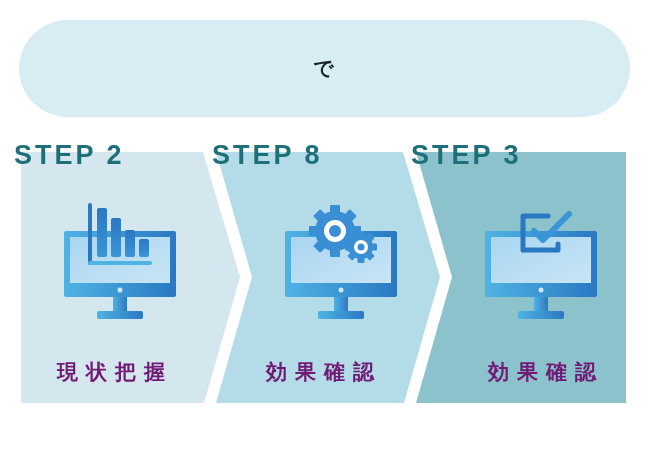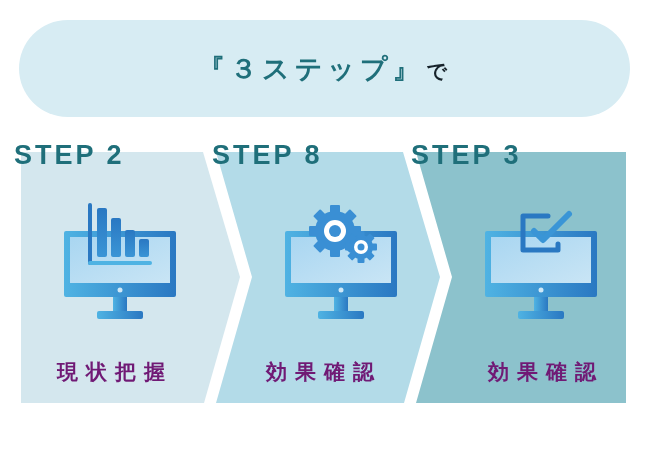--- a/index.html
+++ b/index.html
@@ -27,21 +27,20 @@
   .step-caption {
     position: absolute; top: 358px; font-size: 21px; font-weight: bold;
     color: #701a75; letter-spacing: 8px; white-space: nowrap;
   }
 </style>
 </head>
 <body>
 
 <div class="pill">
   <div class="headline">
-    <span class="hl-accent">『３ステップ』</span>
     <span class="hl-small">で</span>
   </div>
 </div>
 
 <svg class="steps" width="650" height="451" viewBox="0 0 650 451">
   <defs>
     <linearGradient id="frameGrad" x1="0" y1="0" x2="1" y2="0">
       <stop offset="0" stop-color="#4fb3e3"></stop>
       <stop offset="1" stop-color="#2a78c2"></stop>
     </linearGradient>

